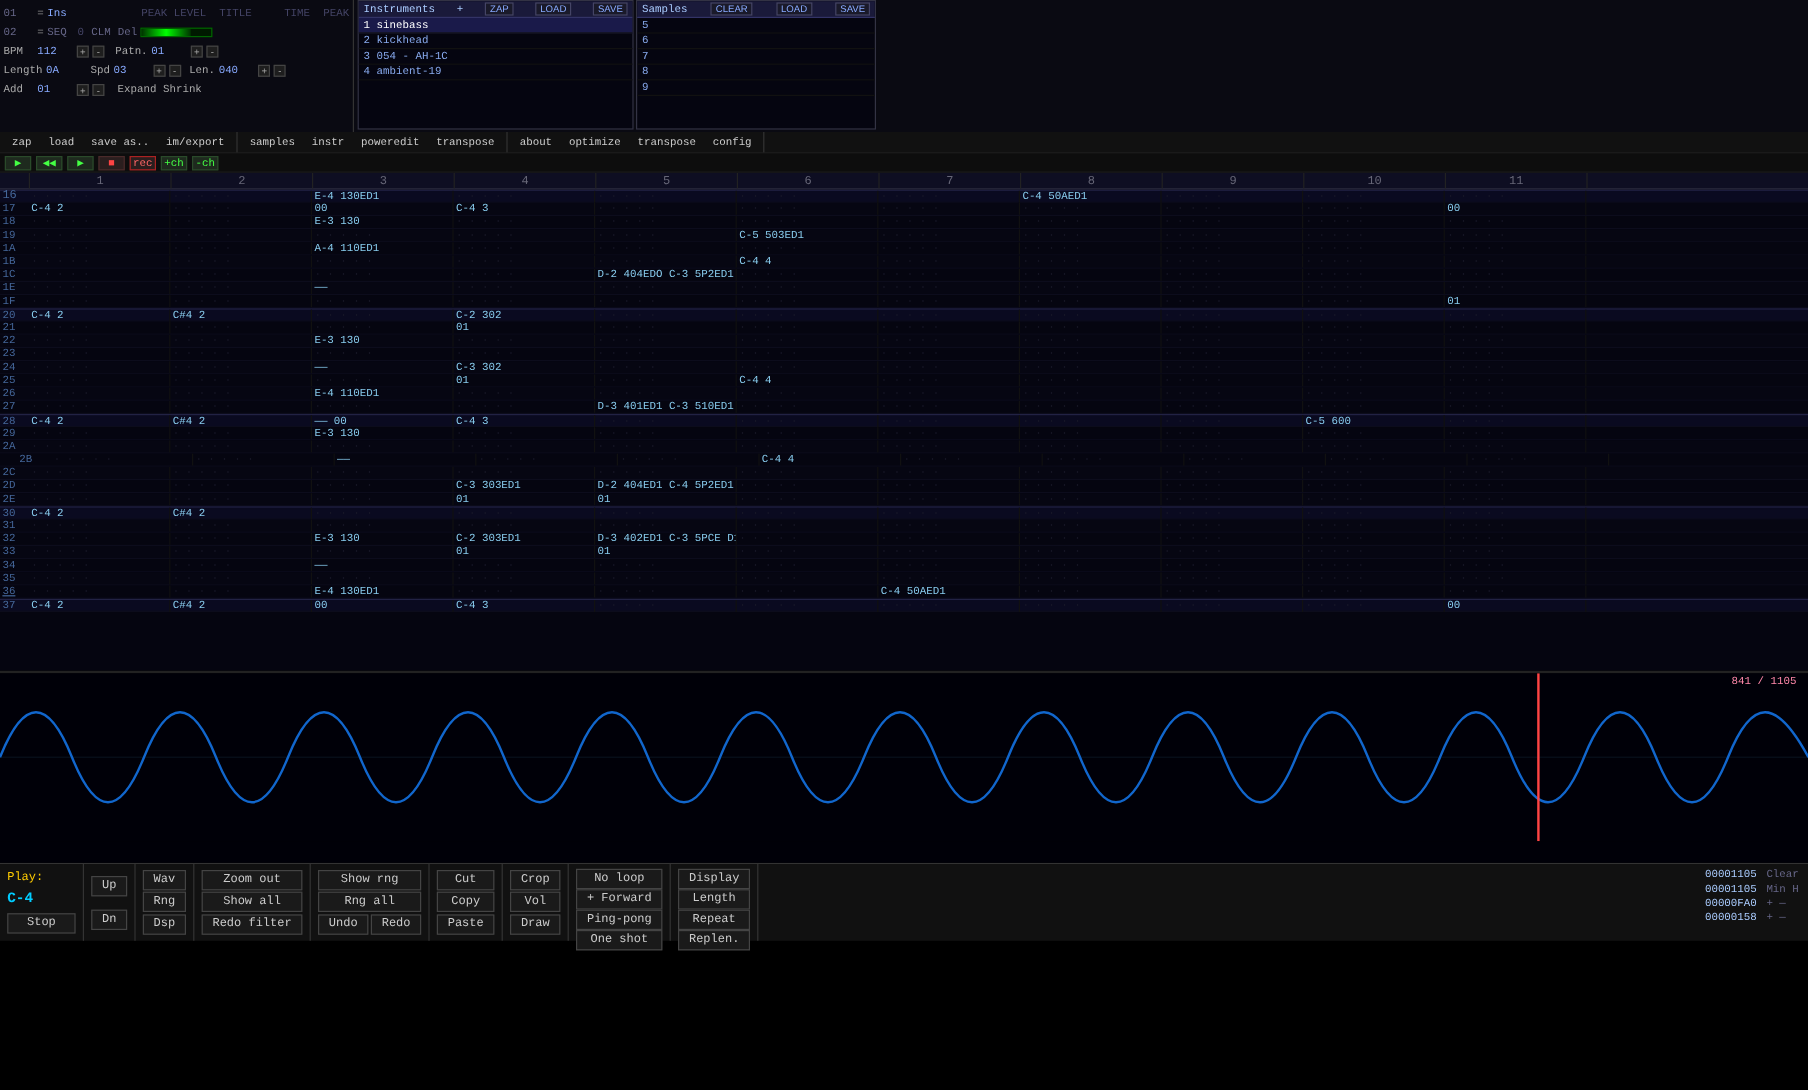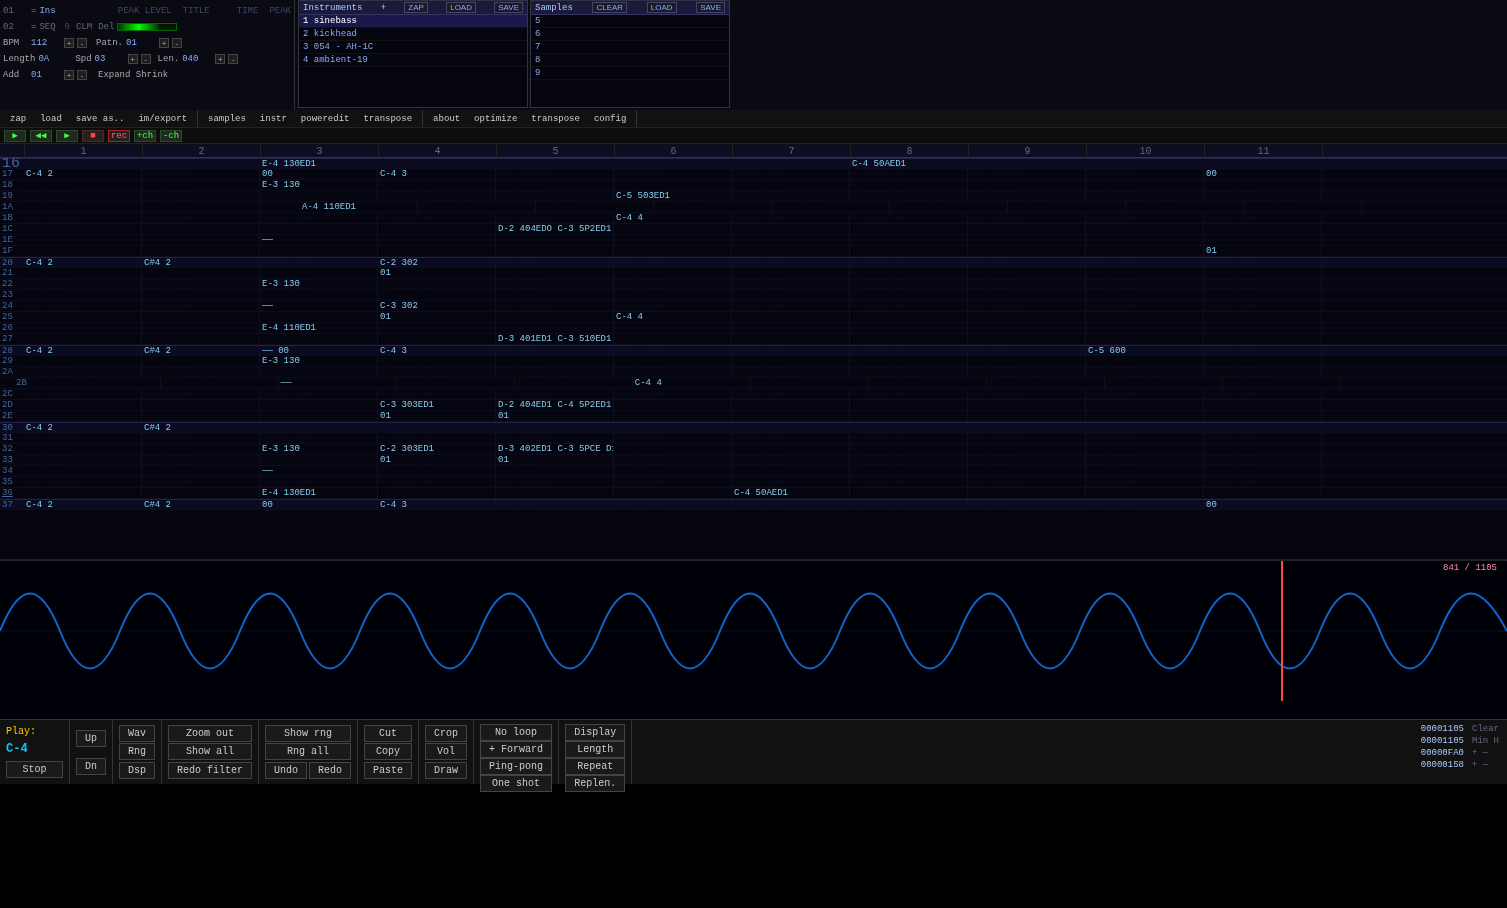--- a/index.html
+++ b/index.html
@@ -454,21 +454,21 @@
     <div class="ph-col" style="width:118px">7</div>
     <div class="ph-col" style="width:118px">8</div>
     <div class="ph-col" style="width:118px">9</div>
     <div class="ph-col" style="width:118px">10</div>
     <div class="ph-col" style="width:118px">11</div>
   </div>
 
   <div id="pattern-scroll" style="overflow-y:auto; height:calc(100% - 14px); font-family:'Courier New',monospace; font-size:9px;">
 
   <div style="display: flex; align-items: center; height: 11px; border-bottom: 1px solid rgb(12, 12, 28); font-family: &quot;Courier New&quot;, monospace; font-size: 9px; background: rgb(10, 10, 32); border-top: 1px solid rgb(34, 34, 68);">
-        <span style="min-width: 24px; color: rgb(68, 102, 153); padding: 0px 2px; font-size: 15px;">16</span>
+        <span style="min-width: 24px; color: rgb(68, 102, 153); padding: 0px 2px; font-size: 10px;">16</span>
         <span style="display: inline-block; min-width: 118px; max-width: 118px; overflow: hidden; white-space: nowrap; padding: 0px 2px; color: rgb(26, 26, 42); font-size: 9px; border-right: 1px solid rgb(17, 17, 17);">· · · · ·</span>
         <span style="display: inline-block; min-width: 118px; max-width: 118px; overflow: hidden; white-space: nowrap; padding: 0px 2px; color: rgb(26, 26, 42); font-size: 9px; border-right: 1px solid rgb(17, 17, 17);">· · · · ·</span>
         <span style="display: inline-block; min-width: 118px; max-width: 118px; overflow: hidden; white-space: nowrap; padding: 0px 2px; color: rgb(136, 204, 238); font-size: 9px; border-right: 1px solid rgb(17, 17, 17);">E-4  130ED1</span>
         <span style="display: inline-block; min-width: 118px; max-width: 118px; overflow: hidden; white-space: nowrap; padding: 0px 2px; color: rgb(26, 26, 42); font-size: 9px; border-right: 1px solid rgb(17, 17, 17);">· · · · ·</span>
         <span style="display: inline-block; min-width: 118px; max-width: 118px; overflow: hidden; white-space: nowrap; padding: 0px 2px; color: rgb(26, 26, 42); font-size: 9px; border-right: 1px solid rgb(17, 17, 17);">· · · · ·</span>
         <span style="display: inline-block; min-width: 118px; max-width: 118px; overflow: hidden; white-space: nowrap; padding: 0px 2px; color: rgb(26, 26, 42); font-size: 9px; border-right: 1px solid rgb(17, 17, 17);">· · · · ·</span>
         <span style="display: inline-block; min-width: 118px; max-width: 118px; overflow: hidden; white-space: nowrap; padding: 0px 2px; color: rgb(26, 26, 42); font-size: 9px; border-right: 1px solid rgb(17, 17, 17);">· · · · ·</span>
         <span style="display: inline-block; min-width: 118px; max-width: 118px; overflow: hidden; white-space: nowrap; padding: 0px 2px; color: rgb(136, 204, 238); font-size: 9px; border-right: 1px solid rgb(17, 17, 17);">C-4  50AED1</span>
         <span style="display: inline-block; min-width: 118px; max-width: 118px; overflow: hidden; white-space: nowrap; padding: 0px 2px; color: rgb(26, 26, 42); font-size: 9px; border-right: 1px solid rgb(17, 17, 17);">· · · · ·</span>
         <span style="display: inline-block; min-width: 118px; max-width: 118px; overflow: hidden; white-space: nowrap; padding: 0px 2px; color: rgb(26, 26, 42); font-size: 9px; border-right: 1px solid rgb(17, 17, 17);">· · · · ·</span>
@@ -513,21 +513,21 @@
         <span style="display: inline-block; min-width: 118px; max-width: 118px; overflow: hidden; white-space: nowrap; padding: 0px 2px; color: rgb(26, 26, 42); font-size: 9px; border-right: 1px solid rgb(17, 17, 17);">· · · · ·</span>
         <span style="display: inline-block; min-width: 118px; max-width: 118px; overflow: hidden; white-space: nowrap; padding: 0px 2px; color: rgb(26, 26, 42); font-size: 9px; border-right: 1px solid rgb(17, 17, 17);">· · · · ·</span>
         <span style="display: inline-block; min-width: 118px; max-width: 118px; overflow: hidden; white-space: nowrap; padding: 0px 2px; color: rgb(26, 26, 42); font-size: 9px; border-right: 1px solid rgb(17, 17, 17);">· · · · ·</span>
         <span style="display: inline-block; min-width: 118px; max-width: 118px; overflow: hidden; white-space: nowrap; padding: 0px 2px; color: rgb(26, 26, 42); font-size: 9px; border-right: 1px solid rgb(17, 17, 17);">· · · · ·</span>
         <span style="display: inline-block; min-width: 118px; max-width: 118px; overflow: hidden; white-space: nowrap; padding: 0px 2px; color: rgb(26, 26, 42); font-size: 9px; border-right: 1px solid rgb(17, 17, 17);">· · · · ·</span>
       </div>
       <div style="display: flex; align-items: center; height: 11px; border-bottom: 1px solid rgb(12, 12, 28); font-family: &quot;Courier New&quot;, monospace; font-size: 9px; background: rgb(5, 5, 16);">
         <span style="min-width: 24px; color: rgb(68, 102, 153); padding: 0px 2px; font-size: 9px;">1A</span>
         <span style="display: inline-block; min-width: 118px; max-width: 118px; overflow: hidden; white-space: nowrap; padding: 0px 2px; color: rgb(26, 26, 42); font-size: 9px; border-right: 1px solid rgb(17, 17, 17);">· · · · ·</span>
         <span style="display: inline-block; min-width: 118px; max-width: 118px; overflow: hidden; white-space: nowrap; padding: 0px 2px; color: rgb(26, 26, 42); font-size: 9px; border-right: 1px solid rgb(17, 17, 17);">· · · · ·</span>
-        <span style="display: inline-block; min-width: 118px; max-width: 118px; overflow: hidden; white-space: nowrap; padding: 0px 2px; color: rgb(136, 204, 238); font-size: 9px; border-right: 1px solid rgb(17, 17, 17); margin-left: 40px;">A-4  110ED1</span>
+        <span style="display: inline-block; min-width: 118px; max-width: 118px; overflow: hidden; white-space: nowrap; padding: 0px 2px; color: rgb(136, 204, 238); font-size: 9px; border-right: 1px solid rgb(17, 17, 17);">A-4  110ED1</span>
         <span style="display: inline-block; min-width: 118px; max-width: 118px; overflow: hidden; white-space: nowrap; padding: 0px 2px; color: rgb(26, 26, 42); font-size: 9px; border-right: 1px solid rgb(17, 17, 17);">· · · · ·</span>
         <span style="display: inline-block; min-width: 118px; max-width: 118px; overflow: hidden; white-space: nowrap; padding: 0px 2px; color: rgb(26, 26, 42); font-size: 9px; border-right: 1px solid rgb(17, 17, 17);">· · · · ·</span>
         <span style="display: inline-block; min-width: 118px; max-width: 118px; overflow: hidden; white-space: nowrap; padding: 0px 2px; color: rgb(26, 26, 42); font-size: 9px; border-right: 1px solid rgb(17, 17, 17);">· · · · ·</span>
         <span style="display: inline-block; min-width: 118px; max-width: 118px; overflow: hidden; white-space: nowrap; padding: 0px 2px; color: rgb(26, 26, 42); font-size: 9px; border-right: 1px solid rgb(17, 17, 17);">· · · · ·</span>
         <span style="display: inline-block; min-width: 118px; max-width: 118px; overflow: hidden; white-space: nowrap; padding: 0px 2px; color: rgb(26, 26, 42); font-size: 9px; border-right: 1px solid rgb(17, 17, 17);">· · · · ·</span>
         <span style="display: inline-block; min-width: 118px; max-width: 118px; overflow: hidden; white-space: nowrap; padding: 0px 2px; color: rgb(26, 26, 42); font-size: 9px; border-right: 1px solid rgb(17, 17, 17);">· · · · ·</span>
         <span style="display: inline-block; min-width: 118px; max-width: 118px; overflow: hidden; white-space: nowrap; padding: 0px 2px; color: rgb(26, 26, 42); font-size: 9px; border-right: 1px solid rgb(17, 17, 17);">· · · · ·</span>
         <span style="display: inline-block; min-width: 118px; max-width: 118px; overflow: hidden; white-space: nowrap; padding: 0px 2px; color: rgb(26, 26, 42); font-size: 9px; border-right: 1px solid rgb(17, 17, 17);">· · · · ·</span>
       </div>
       <div style="display: flex; align-items: center; height: 11px; border-bottom: 1px solid rgb(12, 12, 28); font-family: &quot;Courier New&quot;, monospace; font-size: 9px; background: rgb(6, 6, 18);">

